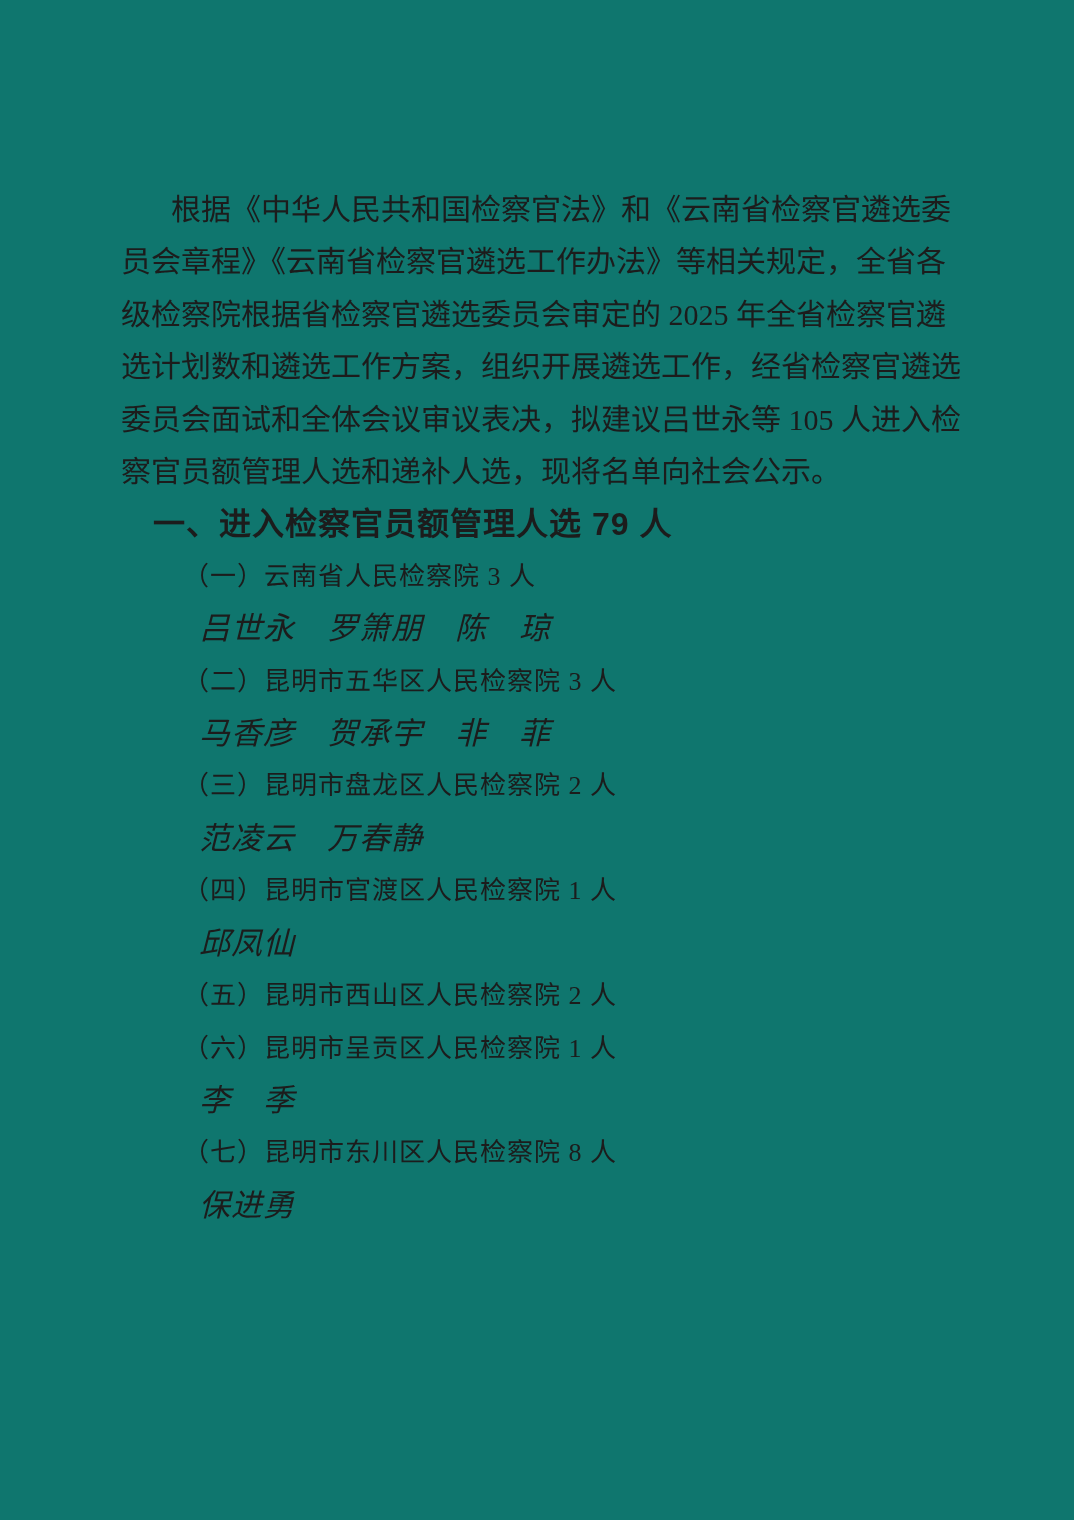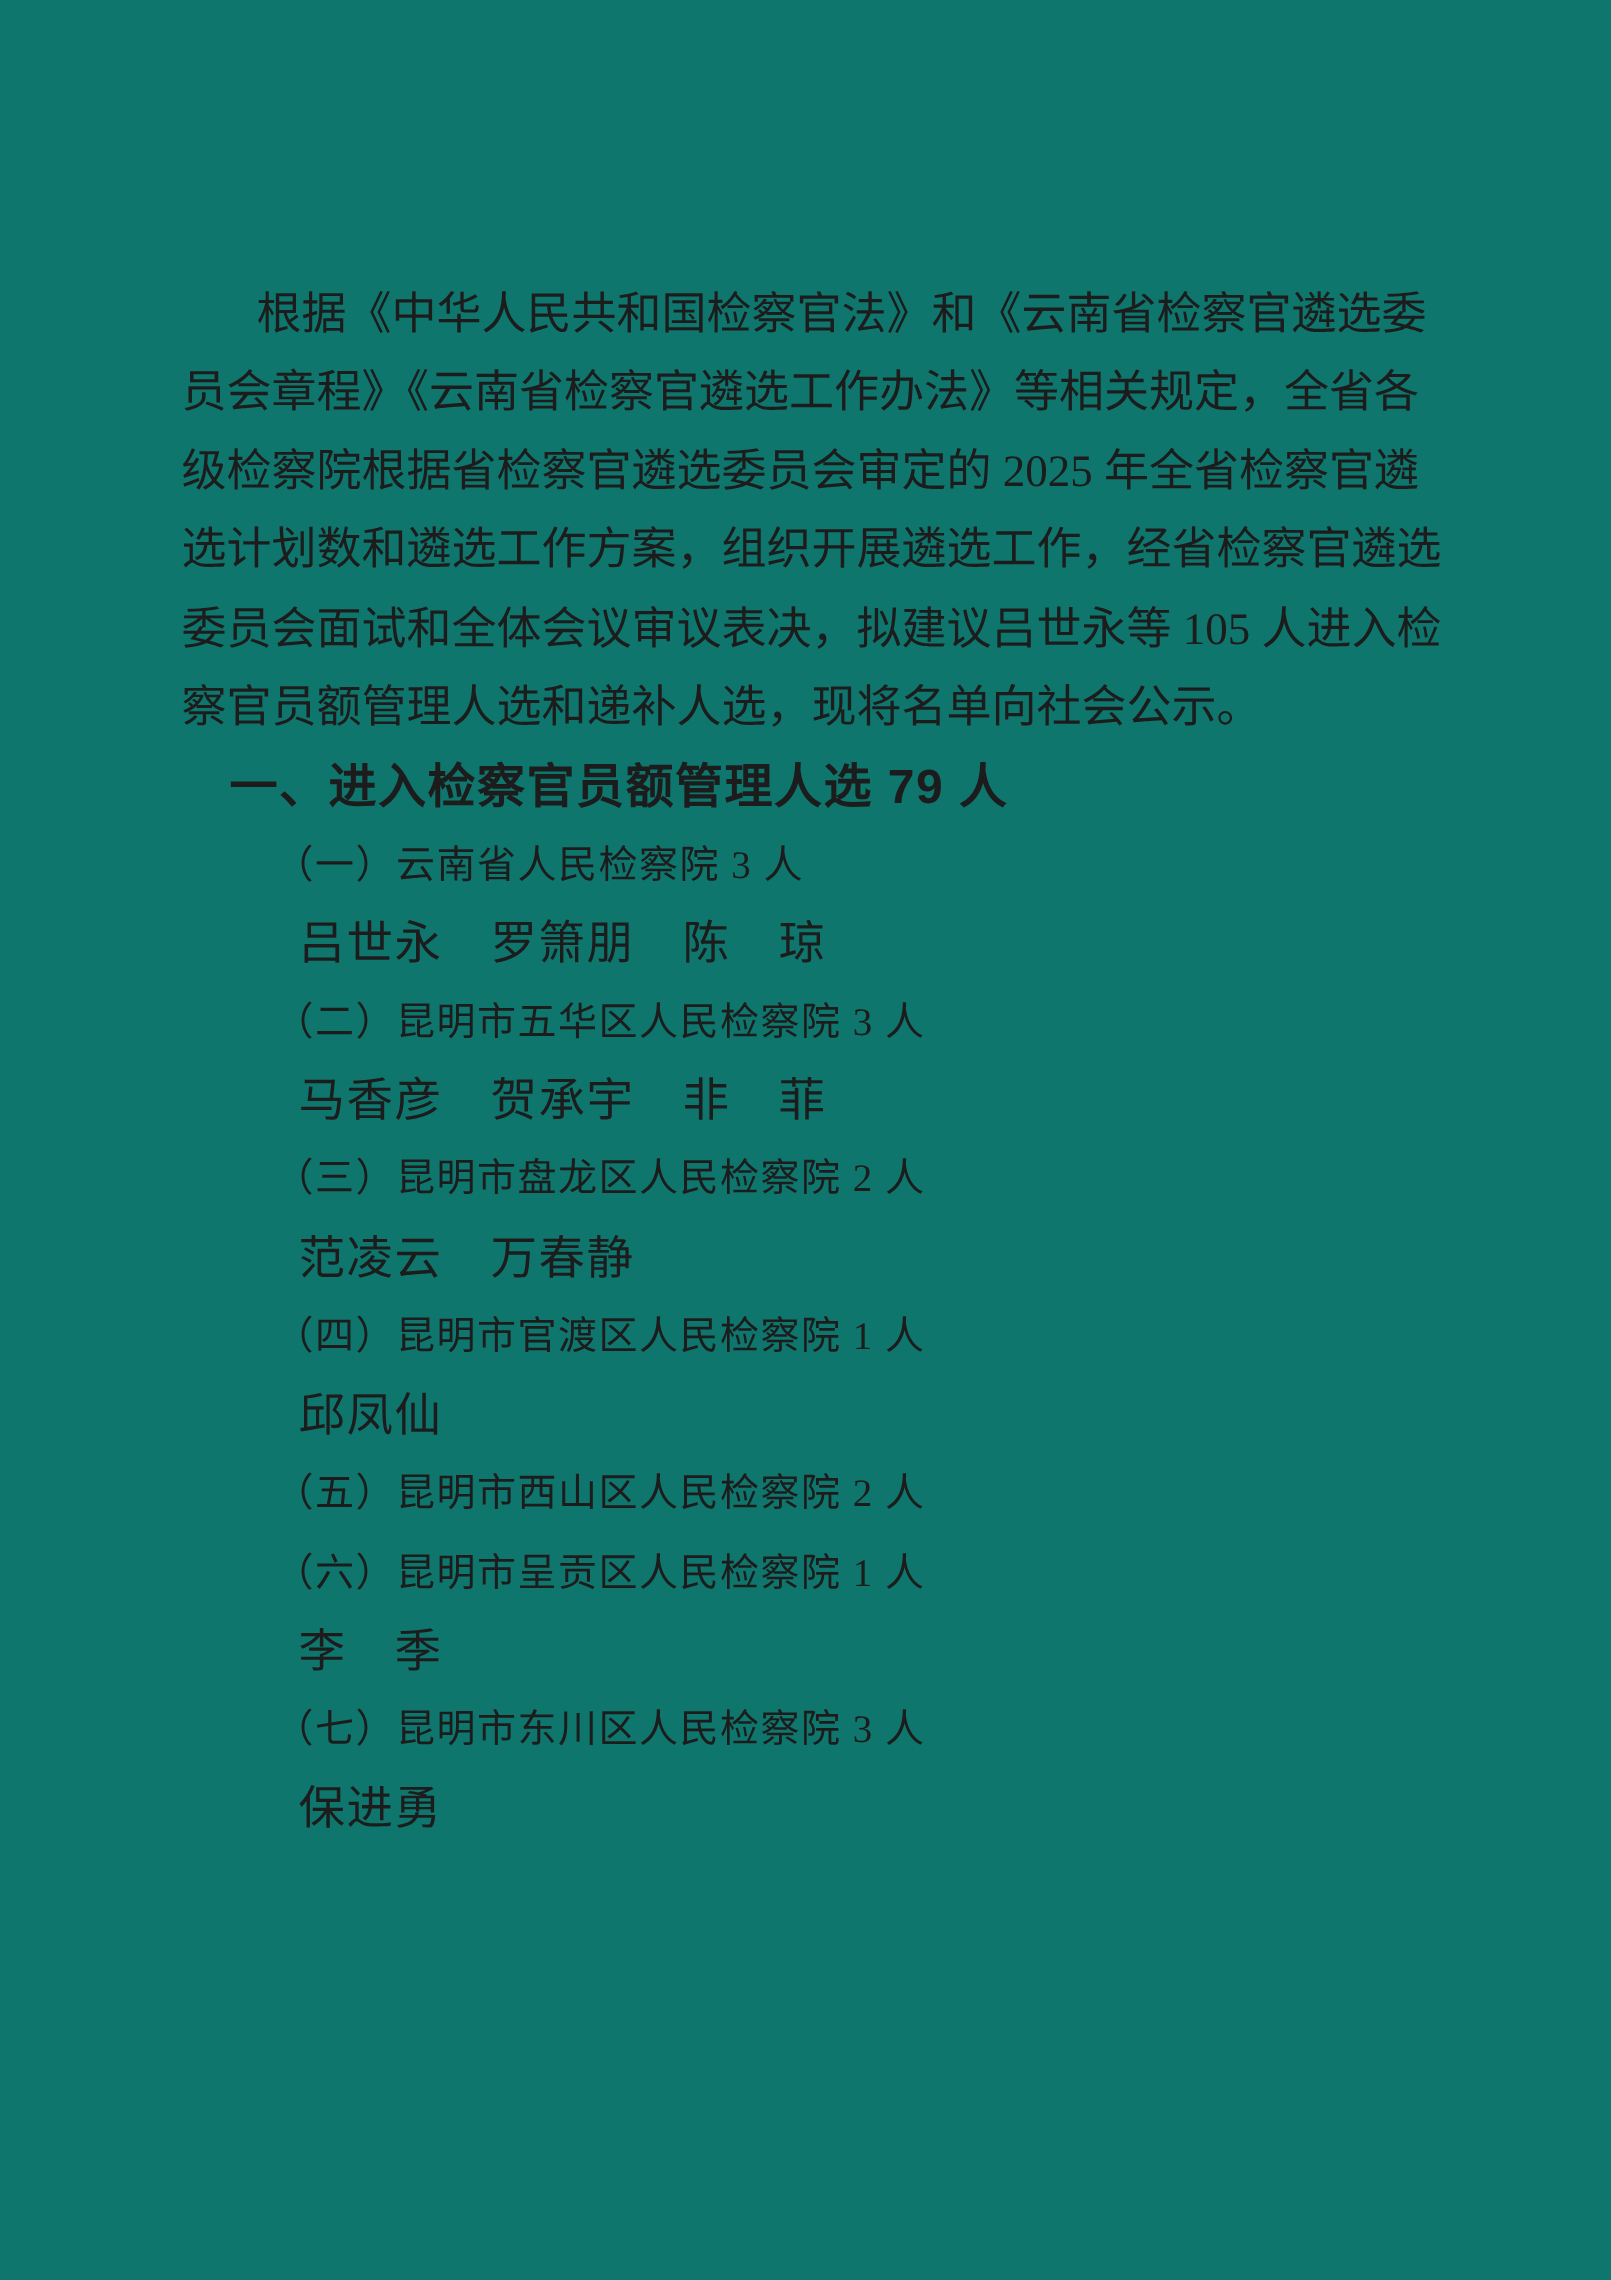--- a/index.html
+++ b/index.html
@@ -48,20 +48,21 @@
   }
   .subsection-title {
     margin-left: 62px;
     font-size: 26px;
     letter-spacing: 1px;
   }
   .name-line {
     margin-left: 78px;
     font-size: 31px;
     letter-spacing: 1px;
+    font-style: italic;
   }
 </style>
 </head>
 <body>
 
 <div class="page">
   <div class="content">
 
     <div class="intro-line first">根据《中华人民共和国检察官法》和《云南省检察官遴选委</div>
     <div class="intro-line">员会章程》《云南省检察官遴选工作办法》等相关规定，全省各</div>
@@ -82,17 +83,17 @@
     <div class="name-line">范凌云　万春静</div>
 
     <div class="subsection-title">（四）昆明市官渡区人民检察院 1 人</div>
     <div class="name-line">邱凤仙</div>
 
     <div class="subsection-title">（五）昆明市西山区人民检察院 2 人</div>
 
     <div class="subsection-title">（六）昆明市呈贡区人民检察院 1 人</div>
     <div class="name-line">李　季</div>
 
-    <div class="subsection-title">（七）昆明市东川区人民检察院 3 人</div>
+    <div class="subsection-title">（七）昆明市东川区人民检察院 8 人</div>
     <div class="name-line">保进勇</div>
 
   </div>
 </div>
 
 </body></html>

